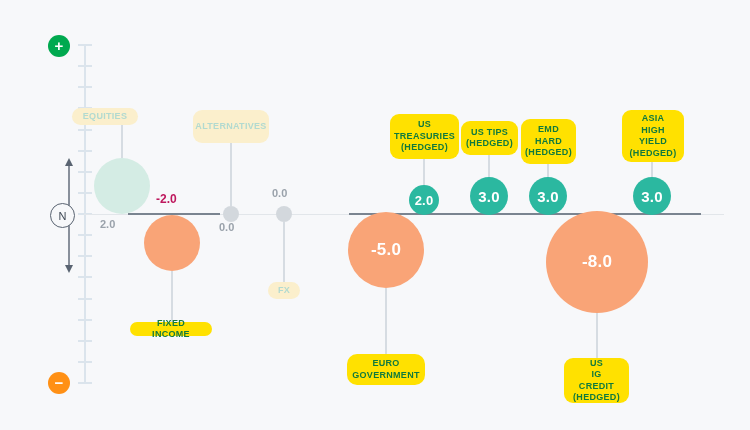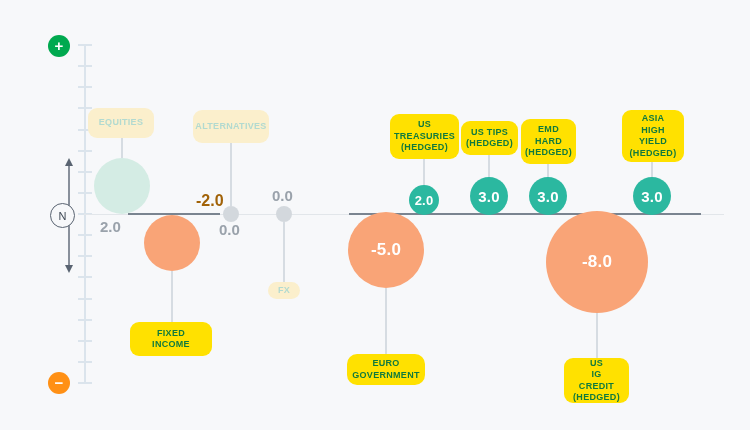--- a/index.html
+++ b/index.html
@@ -116,26 +116,26 @@
     letter-spacing: 0.2px;
   }
   .bubble.teal   { background: #2bb8a0; }
   .bubble.orange { background: #f9a477; }
   .bubble.mint   { background: #d4ece4; }
   .bubble.dot    { background: #d3d8dd; }
 
   
   .extval {
     position: absolute;
-    font-size: 15px;
+    font-size: 11px;
     font-weight: 700;
     color: #9aa2ab;
     white-space: nowrap;
   }
-  .extval.dark { color: #a16207; font-size: 16px; margin-left: 40px; }
+  .extval.dark { color: #be185d; font-size: 12px; }
 
   
   .pill {
     position: absolute;
     border-radius: 9px;
     display: flex;
     flex-direction: column;
     align-items: center;
     justify-content: center;
     text-align: center;
@@ -233,22 +233,22 @@
         <span>-8.0</span>
       </div>
     </div>
   <div id="extvals">
       <div class="extval" style="left: 100px; top: 218px;">2.0</div>
       <div class="extval dark" style="left: 156px; top: 192px;">-2.0</div>
       <div class="extval" style="left: 219px; top: 221px;">0.0</div>
       <div class="extval" style="left: 272px; top: 187px;">0.0</div>
     </div>
   <div id="pills">
-      <div class="pill muted" style="left: 88px; top: 108px; width: 66px; height: 30px;">EQUITIES</div>
-      <div class="pill active" style="left: 130px; top: 322px; width: 82px; height: 34px;">FIXED INCOME</div>
+      <div class="pill muted" style="left: 72px; top: 108px; width: 66px; height: 17px;">EQUITIES</div>
+      <div class="pill active" style="left: 130px; top: 322px; width: 82px; height: 14px;">FIXED INCOME</div>
       <div class="pill muted" style="left: 193px; top: 110px; width: 76px; height: 33px;">ALTERNATIVES</div>
       <div class="pill muted" style="left: 268px; top: 282px; width: 32px; height: 17px;">FX</div>
       <div class="pill active" style="left: 390px; top: 114px; width: 69px; height: 45px;">US
 TREASURIES
 (HEDGED)</div>
       <div class="pill active" style="left: 461px; top: 121px; width: 57px; height: 34px;">US TIPS
 (HEDGED)</div>
       <div class="pill active" style="left: 521px; top: 119px; width: 55px; height: 45px;">EMD
 HARD
 (HEDGED)</div>

